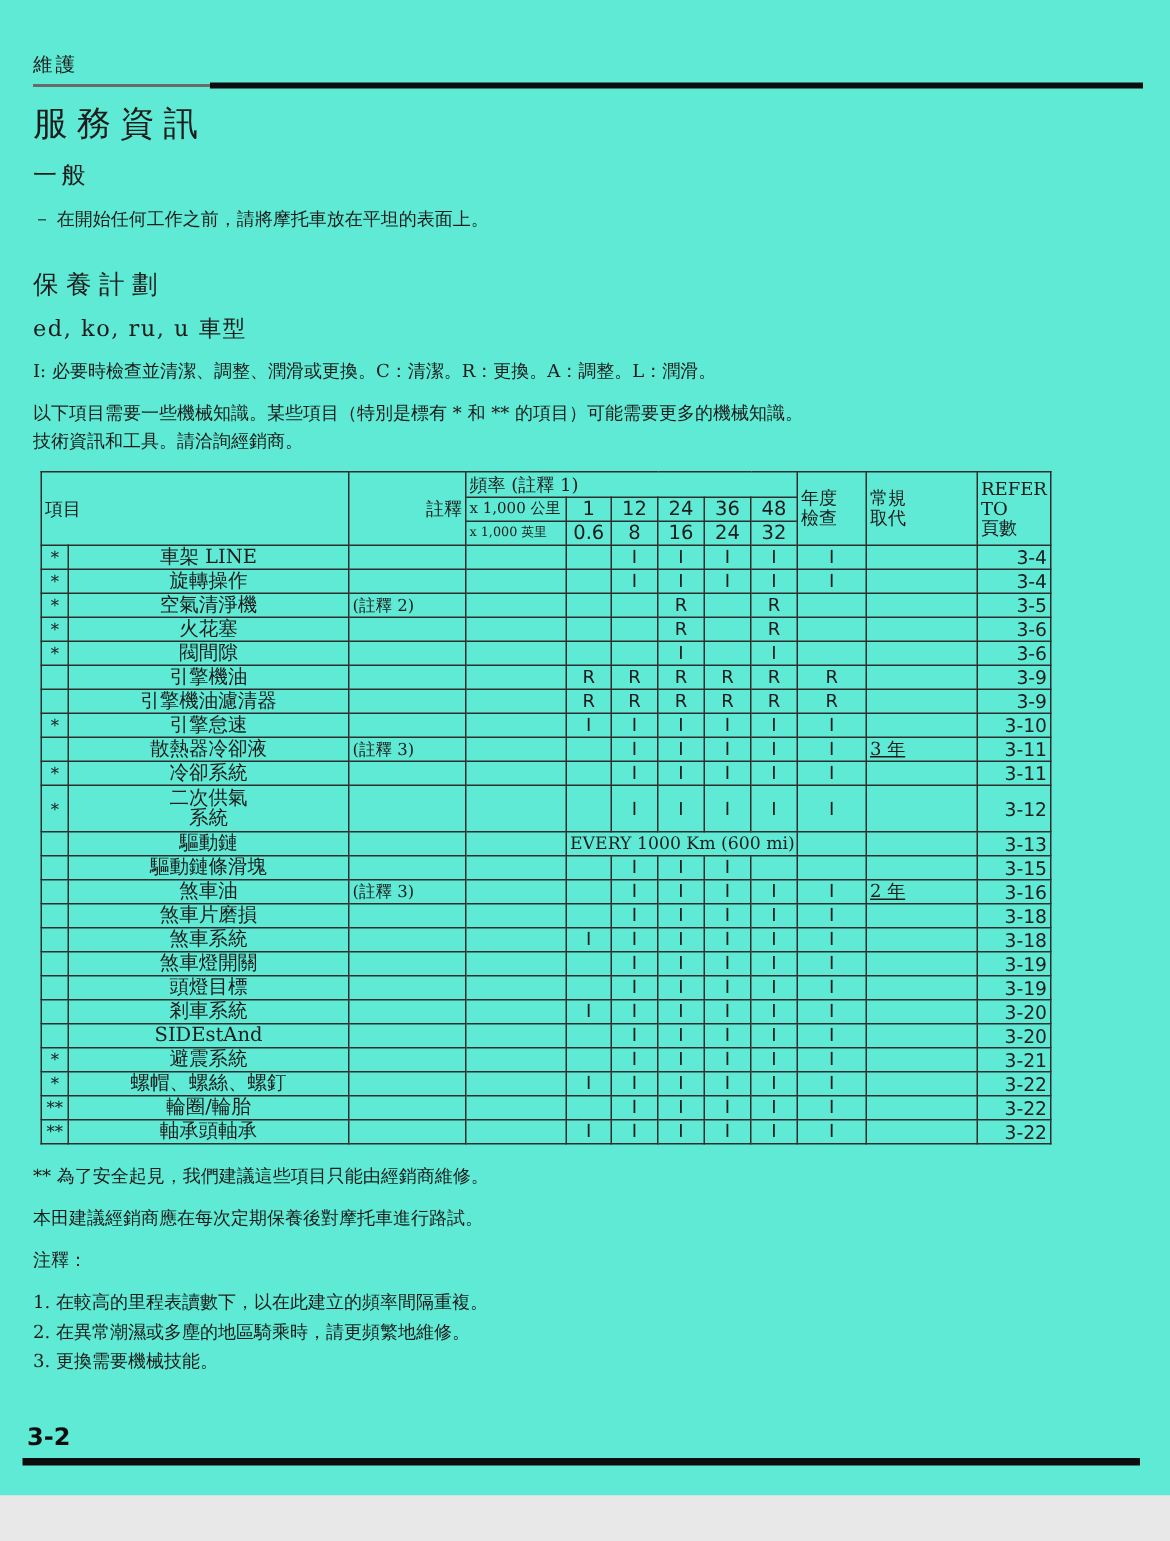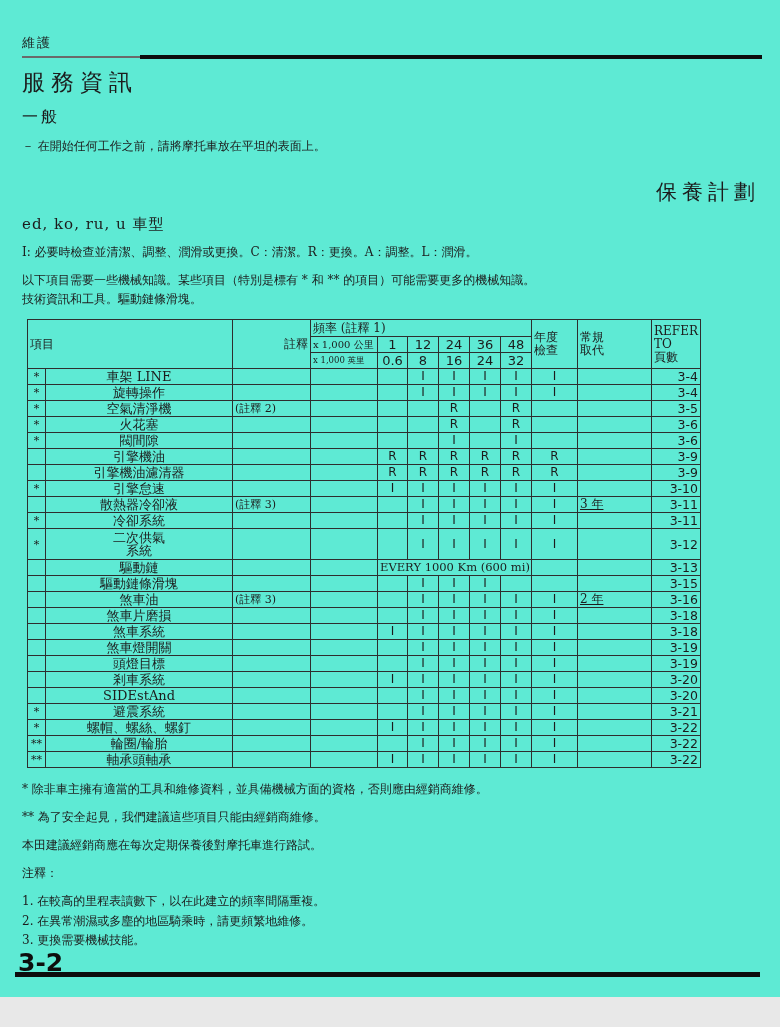--- a/index.html
+++ b/index.html
@@ -6,21 +6,21 @@
   .page{position:relative;width:780px;height:997px;background:#5eead4;
         font-family:"DejaVu Serif","Liberation Serif",serif;color:#1c1c1c;overflow:hidden;}
   .content{padding-left:22px;padding-right:20px;}
   .running-head{padding-top:34px;font-size:13px;letter-spacing:2px;}
   .head-rule{margin-top:3px;height:5px;position:relative;width:740px;}
   .head-rule .thin{position:absolute;left:0;top:1px;width:120px;height:2px;background:#6a6a6a;}
   .head-rule .thick{position:absolute;left:118px;top:0;width:622px;height:4px;background:#0d0d0d;}
   .title-main{margin-top:7px;font-size:23px;letter-spacing:6px;font-weight:bold;font-weight:500;}
   .subtitle{margin-top:9px;font-size:16px;letter-spacing:3px;}
   .body-text{margin-top:9px;font-size:12px;line-height:19px;}
-  .title-schedule{margin-top:22px;font-size:21px;letter-spacing:5px;text-align:right;}
+  .title-schedule{margin-top:22px;font-size:17px;letter-spacing:5px;}
   .models{margin-top:9px;font-size:15px;letter-spacing:1px;}
 
   table.maint{border-collapse:collapse;table-layout:fixed;width:673px;margin:10px 0 0 5px;
               font-size:12px;}
   table.maint td{border:1px solid #2e2e2e;padding:0 2px;height:15px;overflow:hidden;
                  line-height:13px;vertical-align:middle;}
   td.h-item{vertical-align:bottom;padding-left:2px;font-size:12px;}
   td.h-note{vertical-align:bottom;text-align:right;padding-left:4px;font-size:12px;}
   td.h-freq{font-size:12px;padding-left:1px;}
   td.h-top{vertical-align:top;white-space:pre-line;font-size:12px;line-height:14px;padding-top:1px;}
@@ -36,21 +36,21 @@
   td.c-reg{padding-left:4px;font-size:12px;white-space:nowrap;text-decoration:underline;}
   td.c-page{text-align:right;font-family:"DejaVu Sans","Liberation Sans",sans-serif;font-size:12.5px;}
   td.c-span{text-align:center;font-size:11.5px;white-space:nowrap;overflow:visible;}
   tr.tall td{height:30px;}
 
   .footnotes{margin-top:12px;font-size:12px;line-height:19px;}
   .footnotes p{margin:0 0 9px 0;}
   .notes-list{margin:2px 0 0 0;padding:0;list-style:none;font-size:12px;line-height:19.5px;}
   .foot-rule{position:absolute;left:15px;top:972px;width:745px;height:5px;background:#0d0d0d;}
   .page-num{position:absolute;left:18px;top:948px;font-family:"DejaVu Sans","Liberation Sans",sans-serif;
-            font-weight:bold;font-size:25px;color:#0d0d0d;}
+            font-weight:bold;font-size:16px;color:#0d0d0d;}
 </style>
 </head>
 <body>
 
 <div class="page">
   <div class="content">
     <div class="running-head">維護</div>
     <div class="head-rule">
         <span class="thin"></span>
         <span class="thick"></span>
@@ -58,21 +58,21 @@
 
     <div class="title-main">服務資訊</div>
     <div class="subtitle">一般</div>
     <div class="body-text">－ 在開始任何工作之前，請將摩托車放在平坦的表面上。</div>
 
     <div class="title-schedule">保養計劃</div>
     <div class="models">ed, ko, ru, u 車型</div>
     <div class="body-text">I: 必要時檢查並清潔、調整、潤滑或更換。C：清潔。R：更換。A：調整。L：潤滑。</div>
     <div class="body-text">
       <span>以下項目需要一些機械知識。某些項目（特別是標有 * 和 ** 的項目）可能需要更多的機械知識。</span><br>
-      <span>技術資訊和工具。驅動鏈條滑塊。</span>
+      <span>技術資訊和工具。請洽詢經銷商。</span>
     </div>
 
     <table class="maint">
       <colgroup>
         <col style="width:18px">
           <col style="width:187px">
           <col style="width:78px">
           <col style="width:67px">
         <col style="width:30px">
           <col style="width:31px">
@@ -444,21 +444,20 @@
             <td class="c-mark">I</td>
             <td class="c-mark">I</td>
             <td class="c-mark">I</td>
             <td class="c-reg"></td>
             <td class="c-page">3-22</td>
           </tr>
         </tbody>
     </table>
 
     <div class="footnotes">
-      <p>* 除非車主擁有適當的工具和維修資料，並具備機械方面的資格，否則應由經銷商維修。</p>
       <p>** 為了安全起見，我們建議這些項目只能由經銷商維修。</p>
       <p>本田建議經銷商應在每次定期保養後對摩托車進行路試。</p>
       <p>注釋：</p>
       <ul class="notes-list">
         <li>1. 在較高的里程表讀數下，以在此建立的頻率間隔重複。</li>
         <li>2. 在異常潮濕或多塵的地區騎乘時，請更頻繁地維修。</li>
         <li>3. 更換需要機械技能。</li>
       </ul>
     </div>
   </div>

